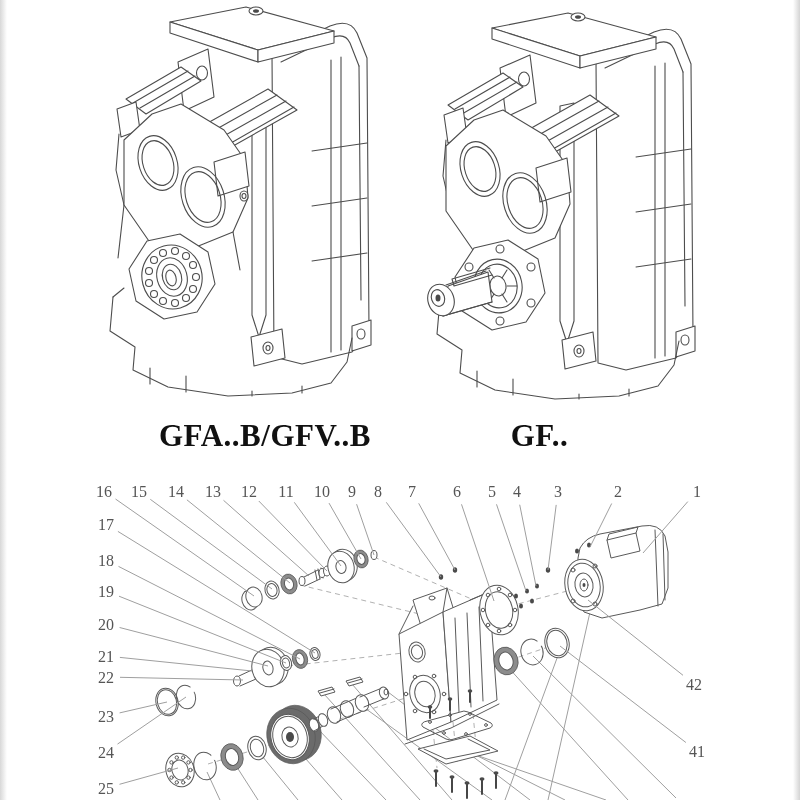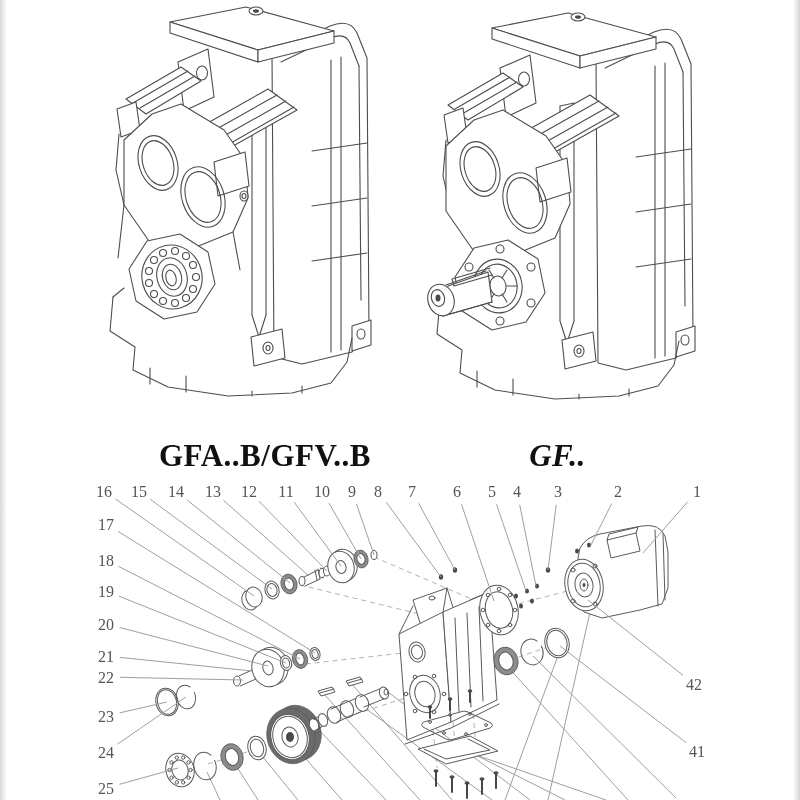--- a/index.html
+++ b/index.html
@@ -3,23 +3,23 @@
 <meta charset="utf-8">
 <style>
   html,body{margin:0;padding:0;background:#fff;}
   #page{position:relative;width:800px;height:800px;background:#fff;overflow:hidden;
         font-family:"Liberation Serif",serif;}
   .edge{position:absolute;top:0;bottom:0;width:7px;pointer-events:none;}
   #edge-left{left:0;background:linear-gradient(90deg,#d8d8d8,rgba(255,255,255,0));}
   #edge-right{right:0;background:linear-gradient(270deg,#d4d4d4,rgba(255,255,255,0));}
   #art{position:absolute;left:0;top:0;}
   .fig-label{position:absolute;top:416px;height:40px;line-height:40px;text-align:center;
-             font-weight:bold;font-size:31px;letter-spacing:.5px;color:var(--labeltxt,#111);margin-top:20px;}
+             font-weight:bold;font-size:31px;letter-spacing:.5px;color:var(--labeltxt,#111);}
   #label-left{left:110px;width:310px;}
-  #label-right{left:480px;width:155px;font-style:italic;}
+  #label-right{left:462px;width:155px;}
   
   .ln{fill:none;stroke:var(--line,#4d4d4d);stroke-width:1.1;stroke-linejoin:round;stroke-linecap:round;}
   .lnw{fill:#fff;stroke:var(--line,#4d4d4d);stroke-width:1.1;stroke-linejoin:round;}
   .pt{fill:none;stroke:var(--part,#5a5a5a);stroke-width:1;stroke-linejoin:round;stroke-linecap:round;}
   .ptw{fill:#fff;stroke:var(--part,#5a5a5a);stroke-width:1;stroke-linejoin:round;}
   .dk{fill:#8c8c8c;stroke:var(--part,#5a5a5a);stroke-width:.8;}
   .dk2{fill:#6b6b6b;stroke:#555;stroke-width:.6;}
   .bolt{stroke:#474747;stroke-width:2;stroke-linecap:round;}
   .dot{fill:#4a4a4a;stroke:none;}
   .dash{fill:none;stroke:#a8a8a8;stroke-width:.9;stroke-dasharray:5 4;}

